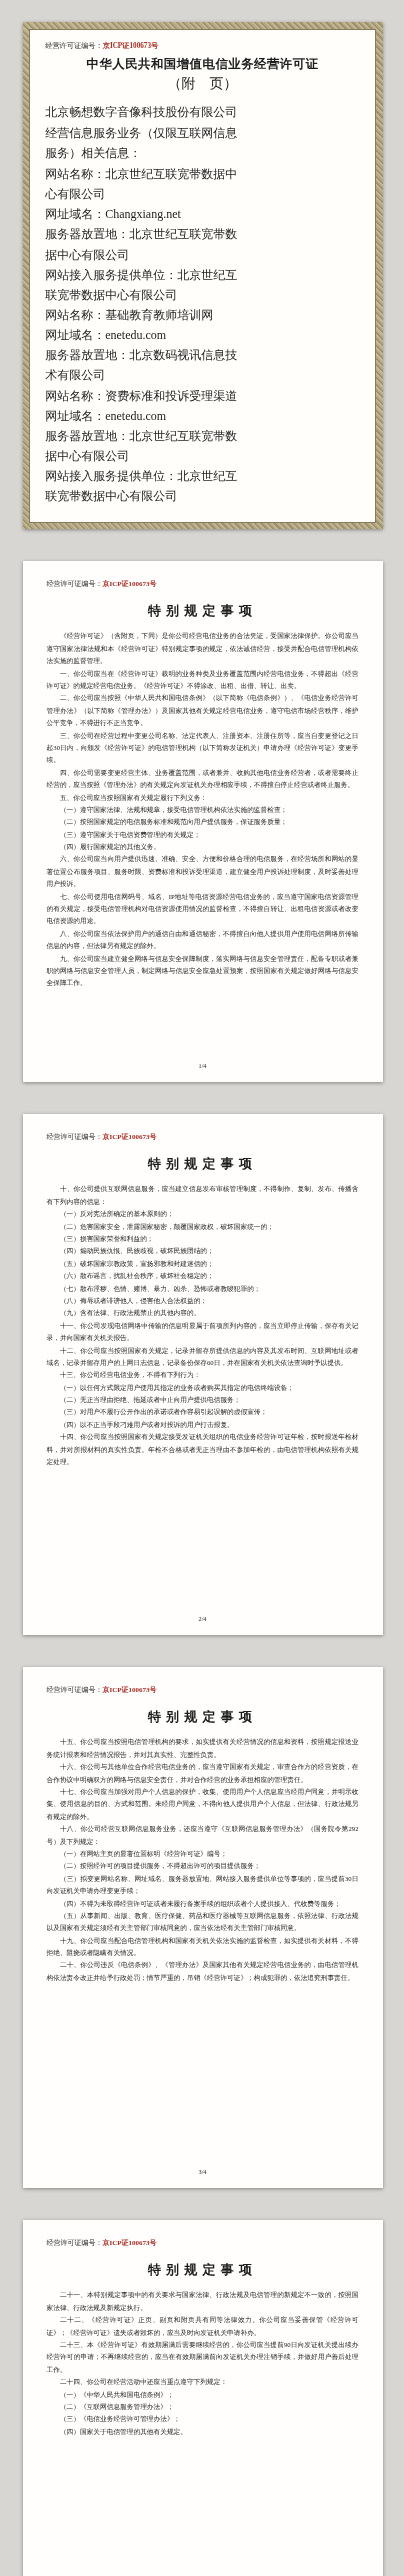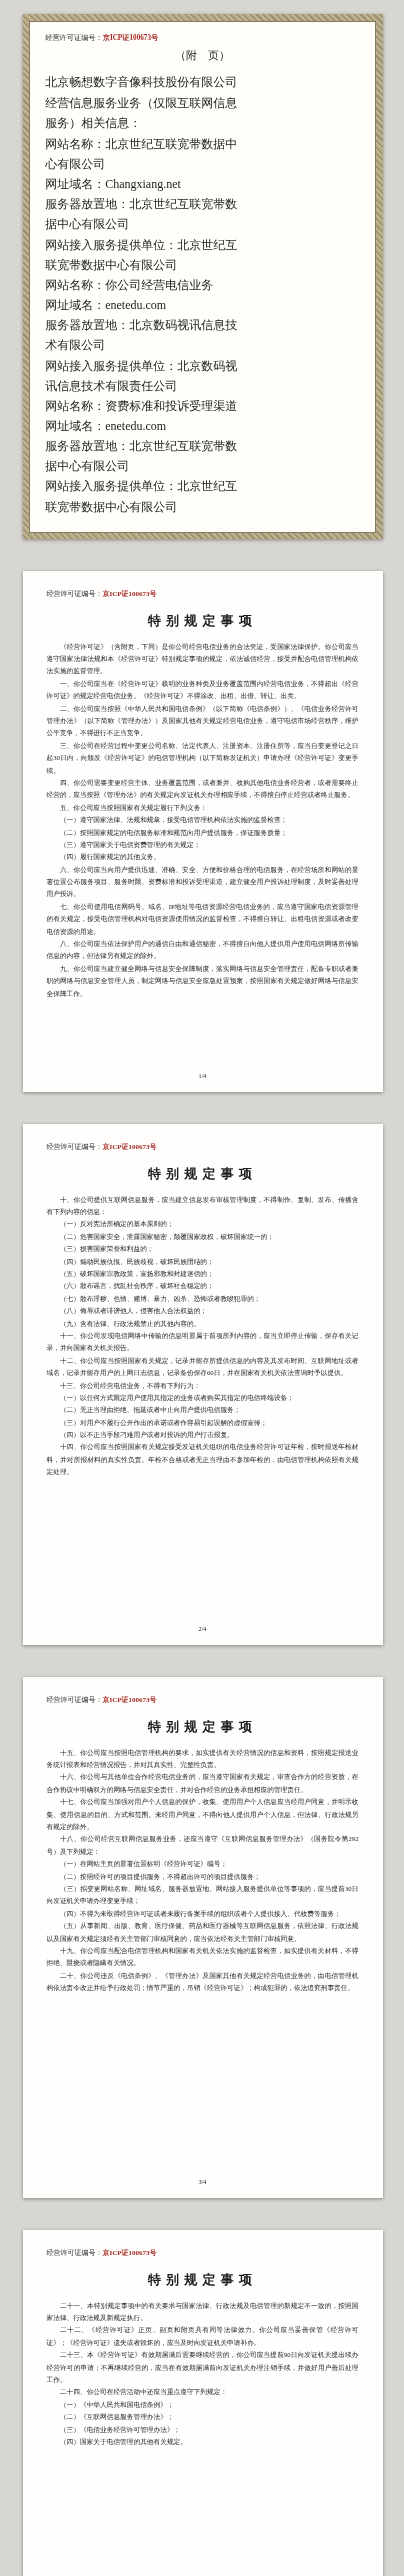--- a/index.html
+++ b/index.html
@@ -6,21 +6,21 @@
   html, body { margin: 0; padding: 0; }
   body {
     width: 405px;
     background: #d7d6d2;
     padding: 14.4px 0 23px;
     font-family: "Liberation Serif", "DejaVu Serif", serif;
     color: #1c1c1c;
   }
   .page {
     width: 360px;
-    margin: 0 auto 32px;
+    margin: 8px auto 32px;
     background: #fffefc;
     box-shadow: 0 1px 3.6px rgba(0,0,0,.38);
   }
 
   
   .cert {
     padding: 6.2px;
     background: repeating-linear-gradient(45deg, #c3b893 0 1.5px, #9e9170 1.5px 3.1px, #b5a983 3.1px 4.6px);
   }
   .cert-inner {
@@ -28,21 +28,21 @@
     border: 1.5px double #867c5d;
     padding: 11.3px 15.5px 15.5px;
     min-height: 227px;
   }
   .cert-no { font-size: 7.2px; margin-bottom: 5.2px; }
   .lic-red { color: #a62a22; font-weight: bold; }
   .cert-title {
     font-size: 12.4px; font-weight: bold; text-align: center;
     margin: 4.1px 0 2.1px; letter-spacing: 0.5px;
   }
-  .cert-sub { text-align: center; font-size: 11px; margin: 0 0 9.3px; }
+  .cert-sub { text-align: center; font-size: 14px; margin: 0 0 9.3px; }
   .cert-body { width: 192px; font-size: 12px; line-height: 1.68; }
   .cert-intro { margin: 0 0 1px; }
   .entry { margin: 0; }
 
   
   .tp {
     position: relative;
     min-height: 521px;
     padding: 17.5px 24px 36px;
   }
@@ -62,40 +62,40 @@
   }
 </style>
 </head>
 <body>
 
 <div class="page cert">
   <div class="cert-inner">
     <div class="cert-no">
       <span>经营许可证编号：</span><span class="lic-red">京ICP证100673号</span>
     </div>
+    <div class="cert-title">中华人民共和国增值电信业务经营许可证</div>
     <div class="cert-sub">（附　页）</div>
     <div class="cert-body">
       <p class="cert-intro">北京畅想数字音像科技股份有限公司经营信息服务业务（仅限互联网信息服务）相关信息：</p>
       <div>
 
           <div class="entry"><span>网站名称：</span><span>北京世纪互联宽带数据中心有限公司</span></div>
 
           <div class="entry"><span>网址域名：</span><span>Changxiang.net</span></div>
 
           <div class="entry"><span>服务器放置地：</span><span>北京世纪互联宽带数据中心有限公司</span></div>
 
           <div class="entry"><span>网站接入服务提供单位：</span><span>北京世纪互联宽带数据中心有限公司</span></div>
 
-          <div class="entry"><span>网站名称：</span><span>你公司经营电信业务</span></div>
+          <div class="entry"><span>网站名称：</span><span>基础教育教师培训网</span></div>
 
           <div class="entry"><span>网址域名：</span><span>enetedu.com</span></div>
 
           <div class="entry"><span>服务器放置地：</span><span>北京数码视讯信息技术有限公司</span></div>
 
-          <div class="entry"><span>网站接入服务提供单位：</span><span>北京数码视讯信息技术有限责任公司</span></div>
 
           <div class="entry"><span>网站名称：</span><span>资费标准和投诉受理渠道</span></div>
 
           <div class="entry"><span>网址域名：</span><span>enetedu.com</span></div>
 
           <div class="entry"><span>服务器放置地：</span><span>北京世纪互联宽带数据中心有限公司</span></div>
 
           <div class="entry"><span>网站接入服务提供单位：</span><span>北京世纪互联宽带数据中心有限公司</span></div>
         </div>
     </div>

